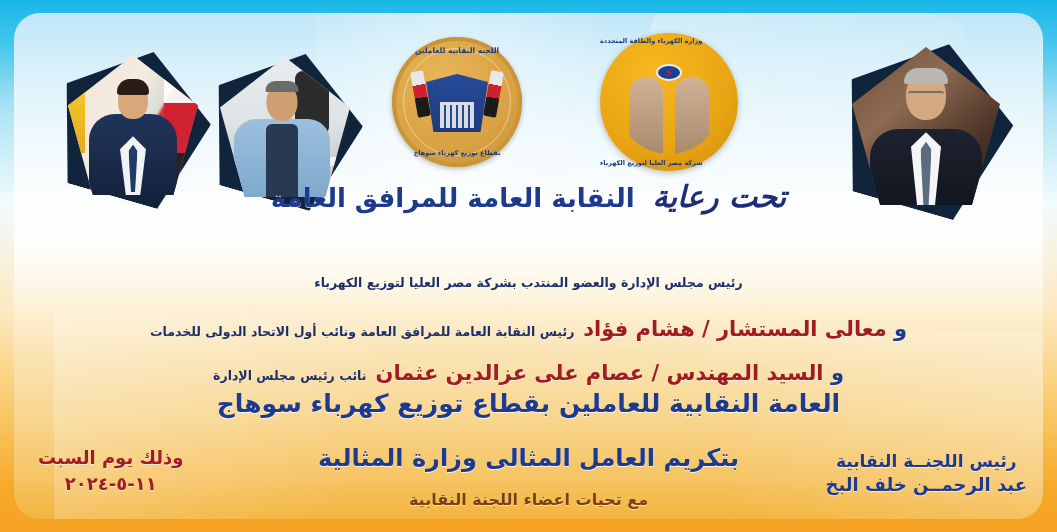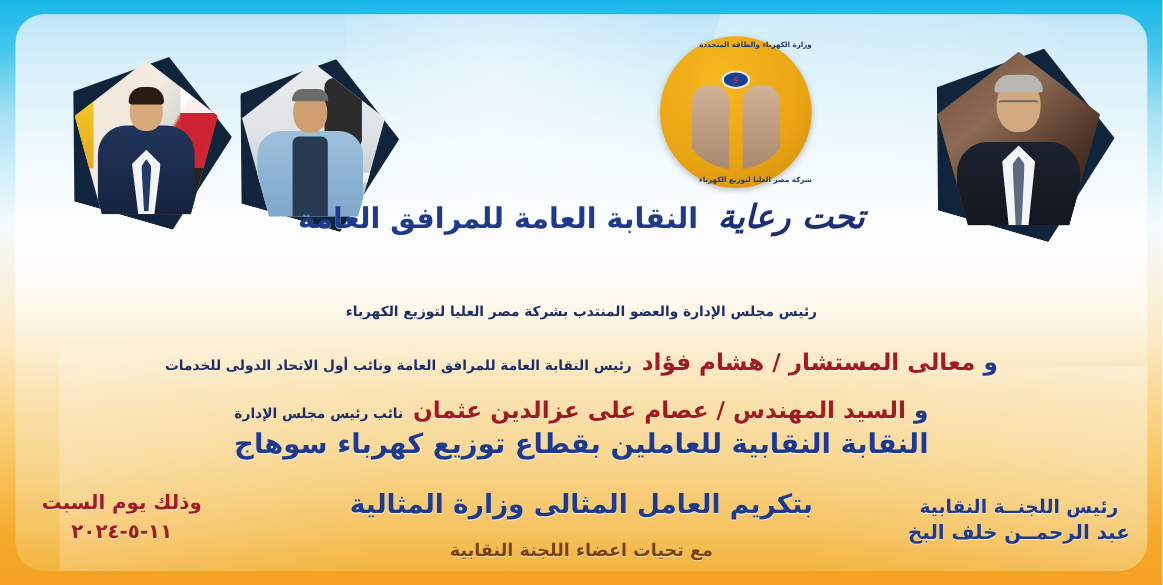--- a/index.html
+++ b/index.html
@@ -218,21 +218,21 @@
   #logo-ministry .statueL { left: 12px; }
   #logo-ministry .statueR { right: 12px; }
   #logo-ministry .emblem {
     position: absolute; left: 50%; top: 14px; transform: translateX(-50%);
     width: 26px; height: 17px; border-radius: 50%;
     background: #1d3f8f; border: 2px solid #e9e9ee;
     display: flex; align-items: center; justify-content: center;
     color: #e2251f; font-size: 12px; line-height: 1;
   }
   #logo-ministry .arcTop, #logo-ministry .arcBot {
-    position: absolute; left: 0; right: 0; text-align: right;
+    position: absolute; left: 0; right: 0; text-align: left;
     font-size: 6.5px; font-weight: 700; color: #1e3a7a;
   }
   #logo-ministry .arcTop { top: 4px; }
   #logo-ministry .arcBot { bottom: 4px; }
 
   
   .tline {
     position: absolute;
     width: 100%;
     text-align: center;
@@ -351,20 +351,30 @@
       <div class="pent-photo">
         <div class="body3"></div>
         <div class="shirt3"></div>
         <div class="tie3"></div>
         <div class="head3"></div>
         <div class="hair3"></div>
         <div class="glasses3"></div>
       </div>
     </div>
 
+    <div class="logo" id="logo-union">
+      <div class="ring"></div>
+      <div class="toptxt">اللجنه النقابيه للعاملين</div>
+      <div class="flagL"></div>
+      <div class="flagR"></div>
+      <div class="crest">
+        <div class="bldg"></div>
+      </div>
+      <div class="bottxt">بقطاع توزيع كهرباء سوهاج</div>
+    </div>
 
     <div class="logo" id="logo-ministry">
       <div class="arcTop">وزارة الكهرباء والطاقة المتجددة</div>
       <div class="photo">
         <div class="statueL"></div>
         <div class="statueR"></div>
         <div class="emblem">⚡</div>
       </div>
       <div class="arcBot">شركة مصر العليا لتوزيع الكهرباء</div>
     </div>
@@ -381,21 +391,21 @@
     <div class="name-row" id="row-hesham">
       <span class="name-main"><span class="lead">و</span> <span>معالى المستشار / هشام فؤاد</span></span>
       <span class="name-sub">رئيس النقابة العامة للمرافق العامة ونائب أول الاتحاد الدولى للخدمات</span>
     </div>
 
     <div class="name-row" id="row-essam">
       <span class="name-main"><span class="lead">و</span> <span>السيد المهندس / عصام على عزالدين عثمان</span></span>
       <span class="name-sub">نائب رئيس مجلس الإدارة</span>
     </div>
 
-    <div class="tline" id="headline-1">النقابة النقابية للعاملين بقطاع توزيع كهرباء سوهاج</div>
+    <div class="tline" id="headline-1">العامة النقابية للعاملين بقطاع توزيع كهرباء سوهاج</div>
     <div class="tline" id="headline-2">بتكريم العامل المثالى وزارة المثالية</div>
     <div class="tline" id="greeting">مع تحيات اعضاء اللجنة النقابية</div>
 
     <div id="signature">
       <div class="l1">رئيس اللجنــة النقابية</div>
       <div class="l2">عبد الرحمــن خلف البخ</div>
     </div>
 
     <div id="datebox">
       <div class="dayline">وذلك يوم السبت</div>

